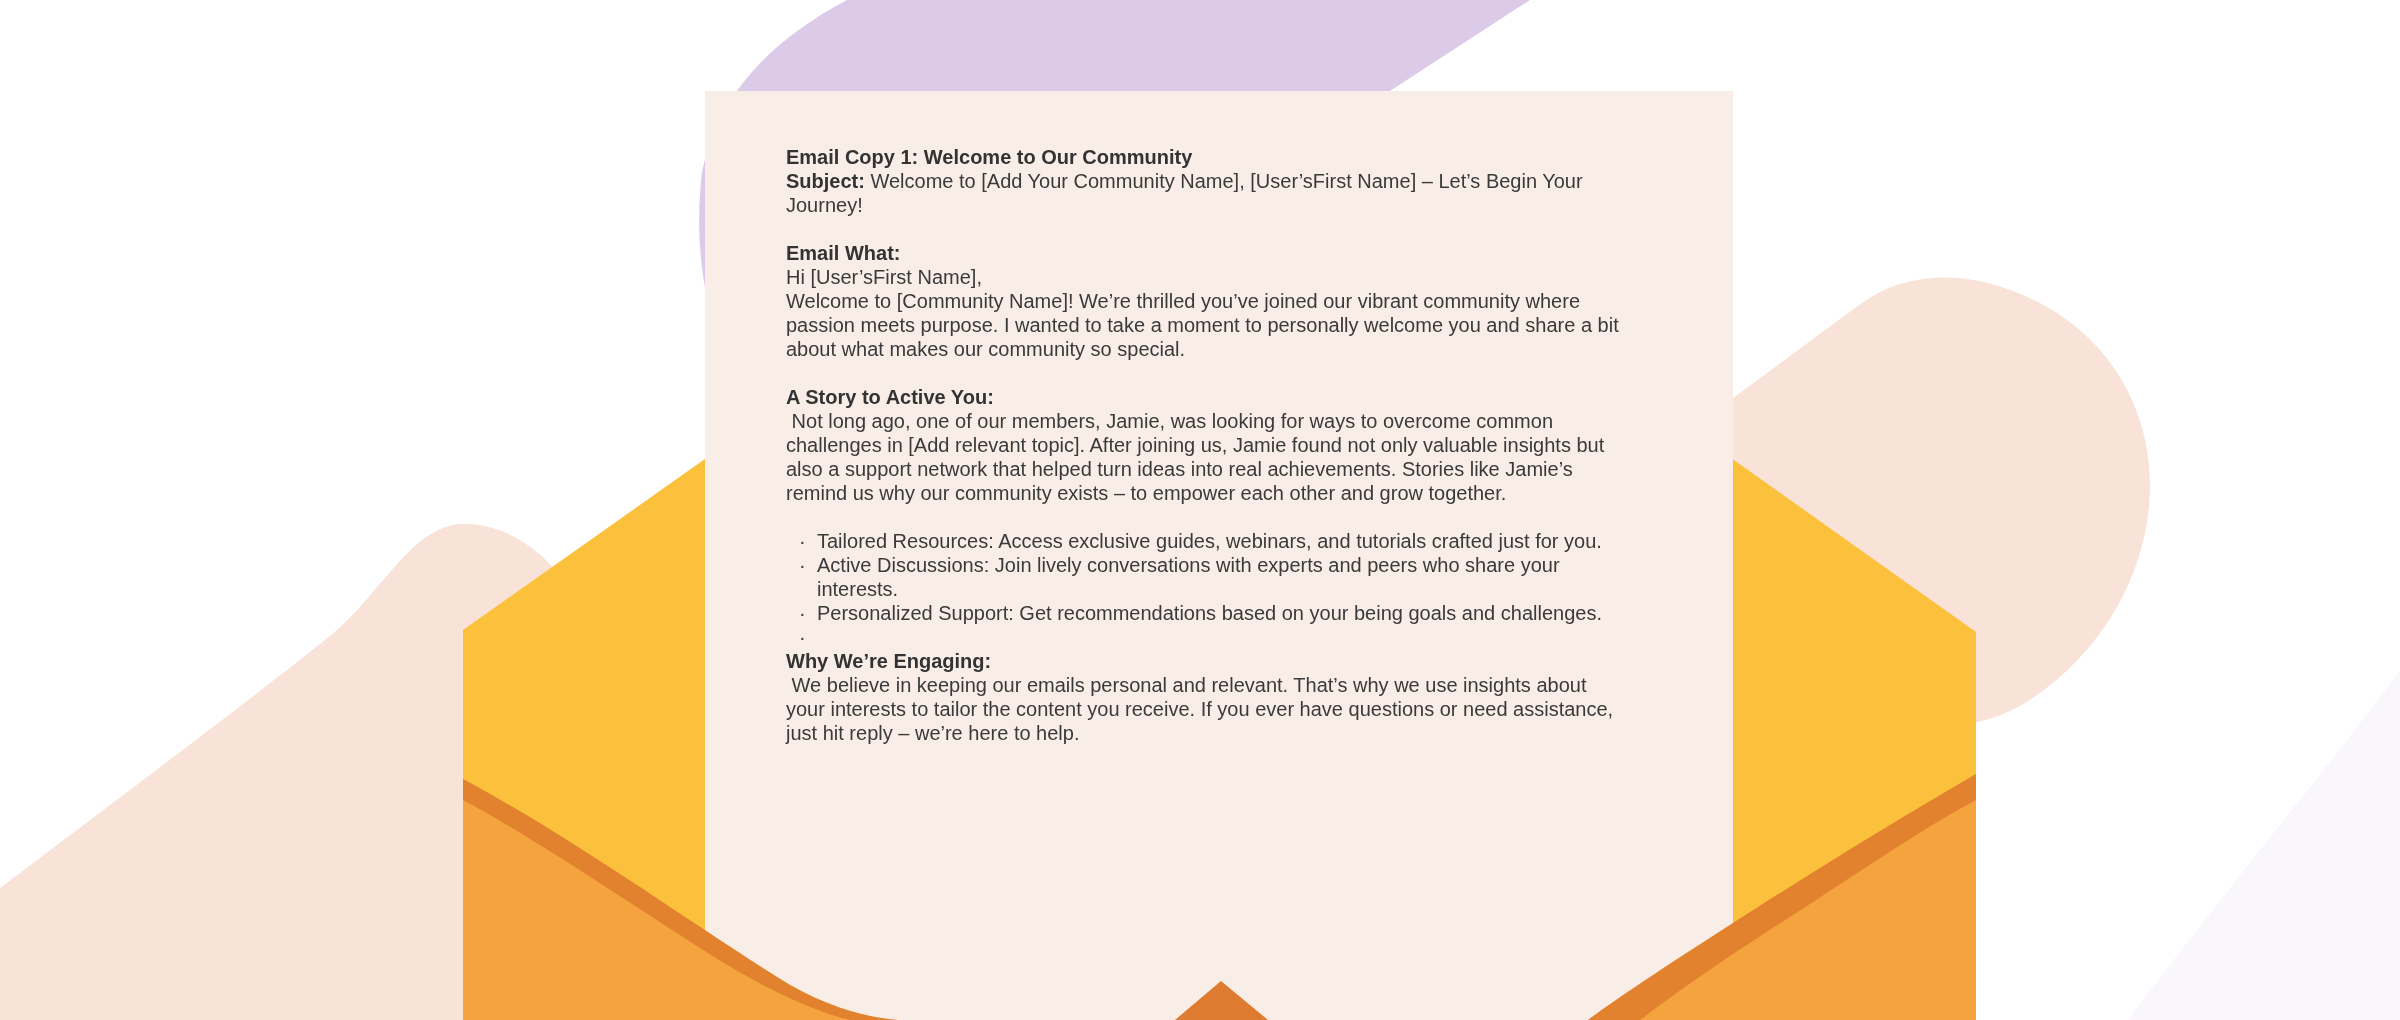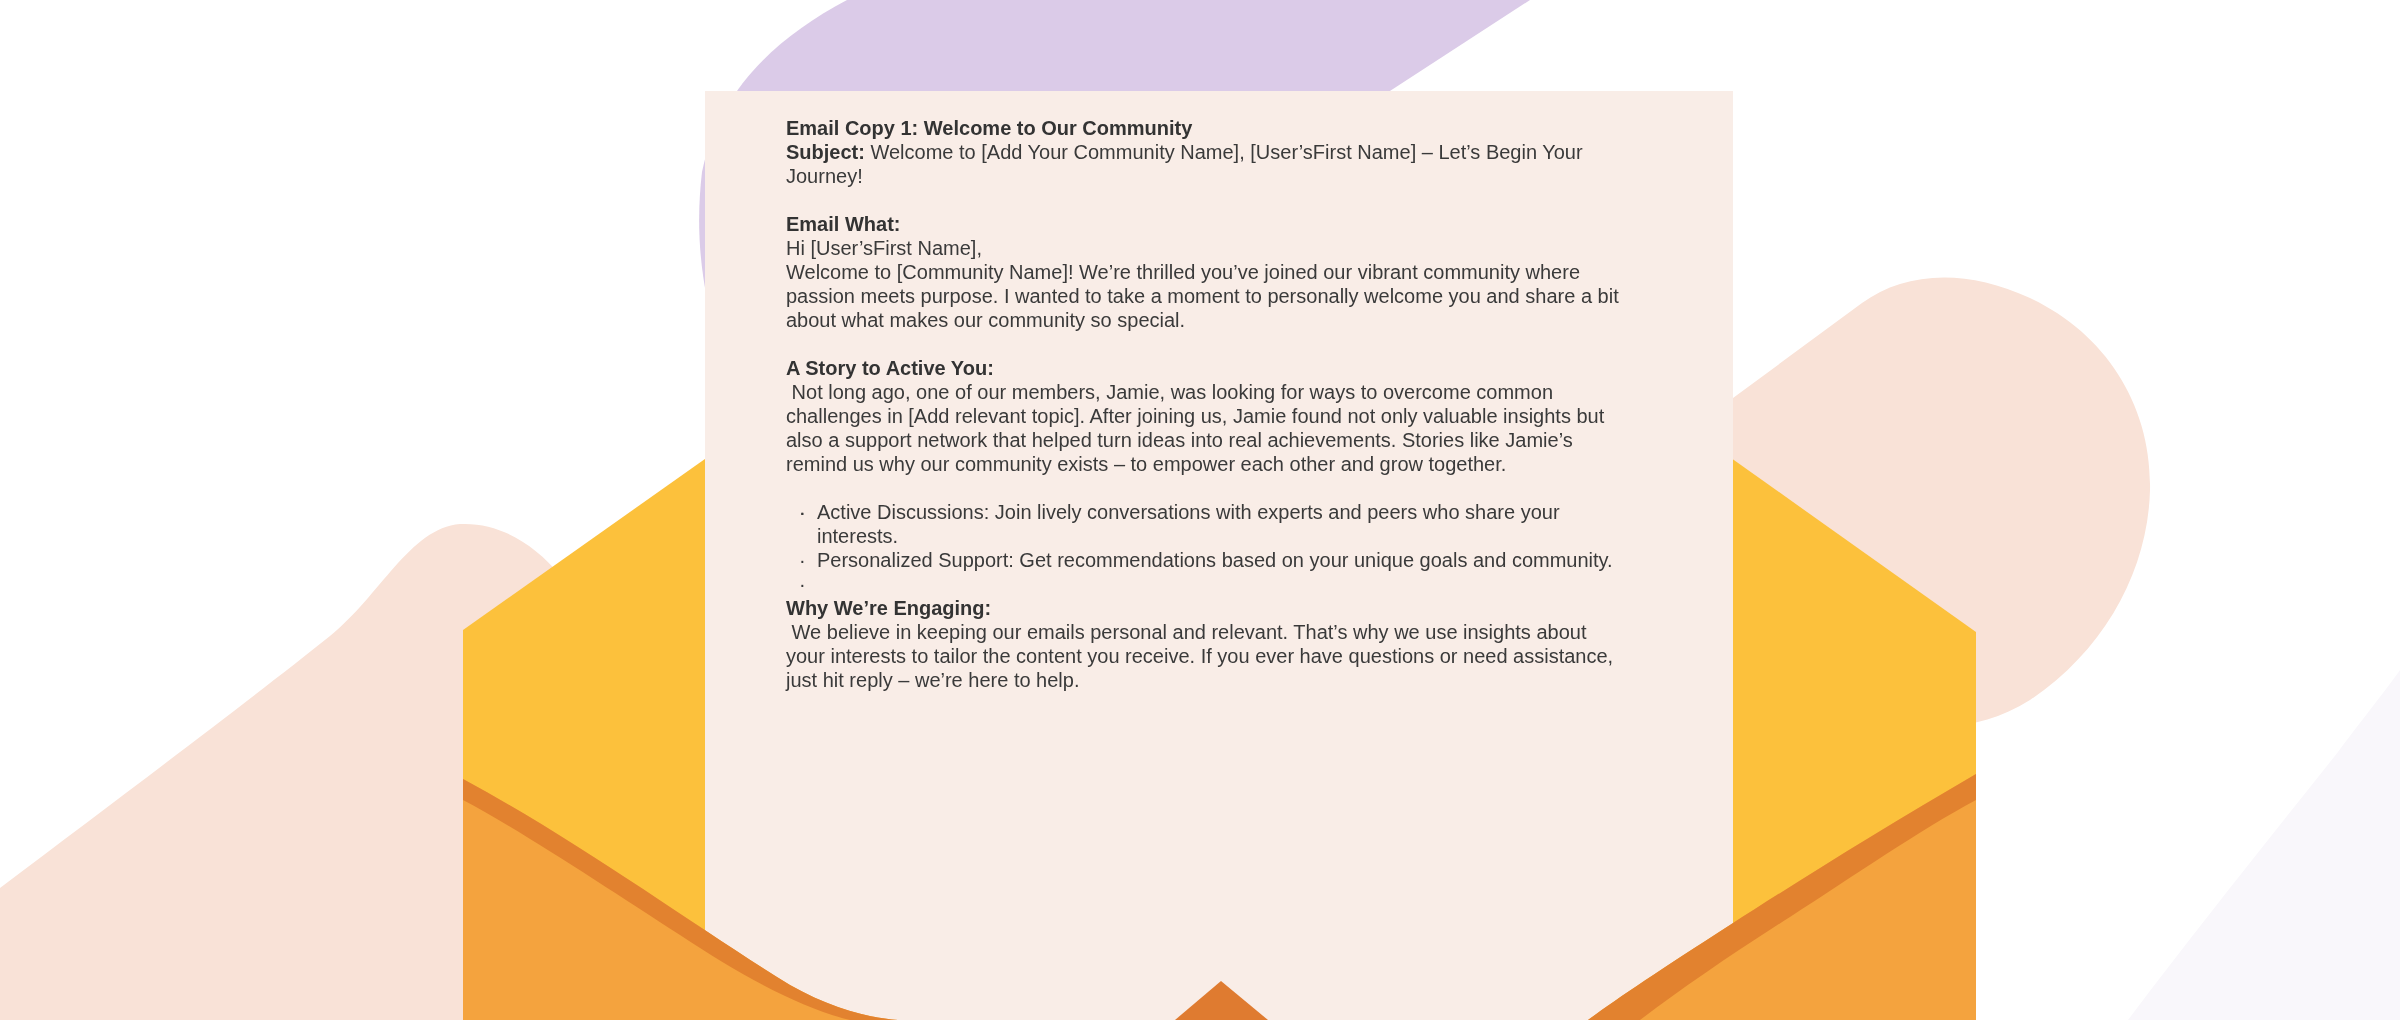--- a/index.html
+++ b/index.html
@@ -10,21 +10,21 @@
   }
   svg.layer { position:absolute; left:0; top:0; width:2400px; height:1020px; display:block; }
   .bg    { z-index:1; }
   .front { z-index:3; pointer-events:none; }
   .paper {
     position:absolute; z-index:2;
     left:705px; top:91px; width:1028px; height:929px;
     background:#F9EDE7;
   }
   .letter {
-    padding:25px 0 0 81px; width:920px;
+    padding:54px 0 0 81px; width:920px;
     color:#3A3A3A; font-size:20px; line-height:24px;
     letter-spacing:0px;
   }
   .letter p { margin:0 0 24px 0; white-space:pre-wrap; }
   .letter strong { font-weight:700; color:#333333; white-space:pre-wrap; }
   ul.bullets { list-style:none; margin:0 0 24px 0; padding:0; }
   ul.bullets li { position:relative; padding-left:31px; margin:0; }
   ul.bullets li .dot {
     position:absolute; left:13px; top:0; width:12px;
     font-size:20px; line-height:24px; color:#3A3A3A;
@@ -58,24 +58,24 @@
 about what makes our community so special.</span></p>
 
       <p><strong>A Story to Active You:</strong><span>
  Not long ago, one of our members, Jamie, was looking for ways to overcome common
 challenges in [Add relevant topic]. After joining us, Jamie found not only valuable insights but
 also a support network that helped turn ideas into real achievements. Stories like Jamie’s
 remind us why our community exists – to empower each other and grow together.</span></p>
 
 
       <ul class="bullets">
-        <li><span class="dot">·</span></li>
+        <li><span class="dot">·</span><span class="bullet-text">Tailored Resources: Access exclusive guides, webinars, and tutorials crafted just for you.</span></li>
         <li><span class="dot">·</span><span class="bullet-text">Active Discussions: Join lively conversations with experts and peers who share your
 interests.</span></li>
-        <li><span class="dot">·</span><span class="bullet-text">Personalized Support: Get recommendations based on your unique goals and community.</span></li>
+        <li><span class="dot">·</span><span class="bullet-text">Personalized Support: Get recommendations based on your being goals and challenges.</span></li>
         <li><span class="dot">·</span></li>
       </ul>
 
       <p><strong>Why We’re Engaging:</strong><span>
  We believe in keeping our emails personal and relevant. That’s why we use insights about
 your interests to tailor the content you receive. If you ever have questions or need assistance,
 just hit reply – we’re here to help.</span></p>
 
 
     </div>

